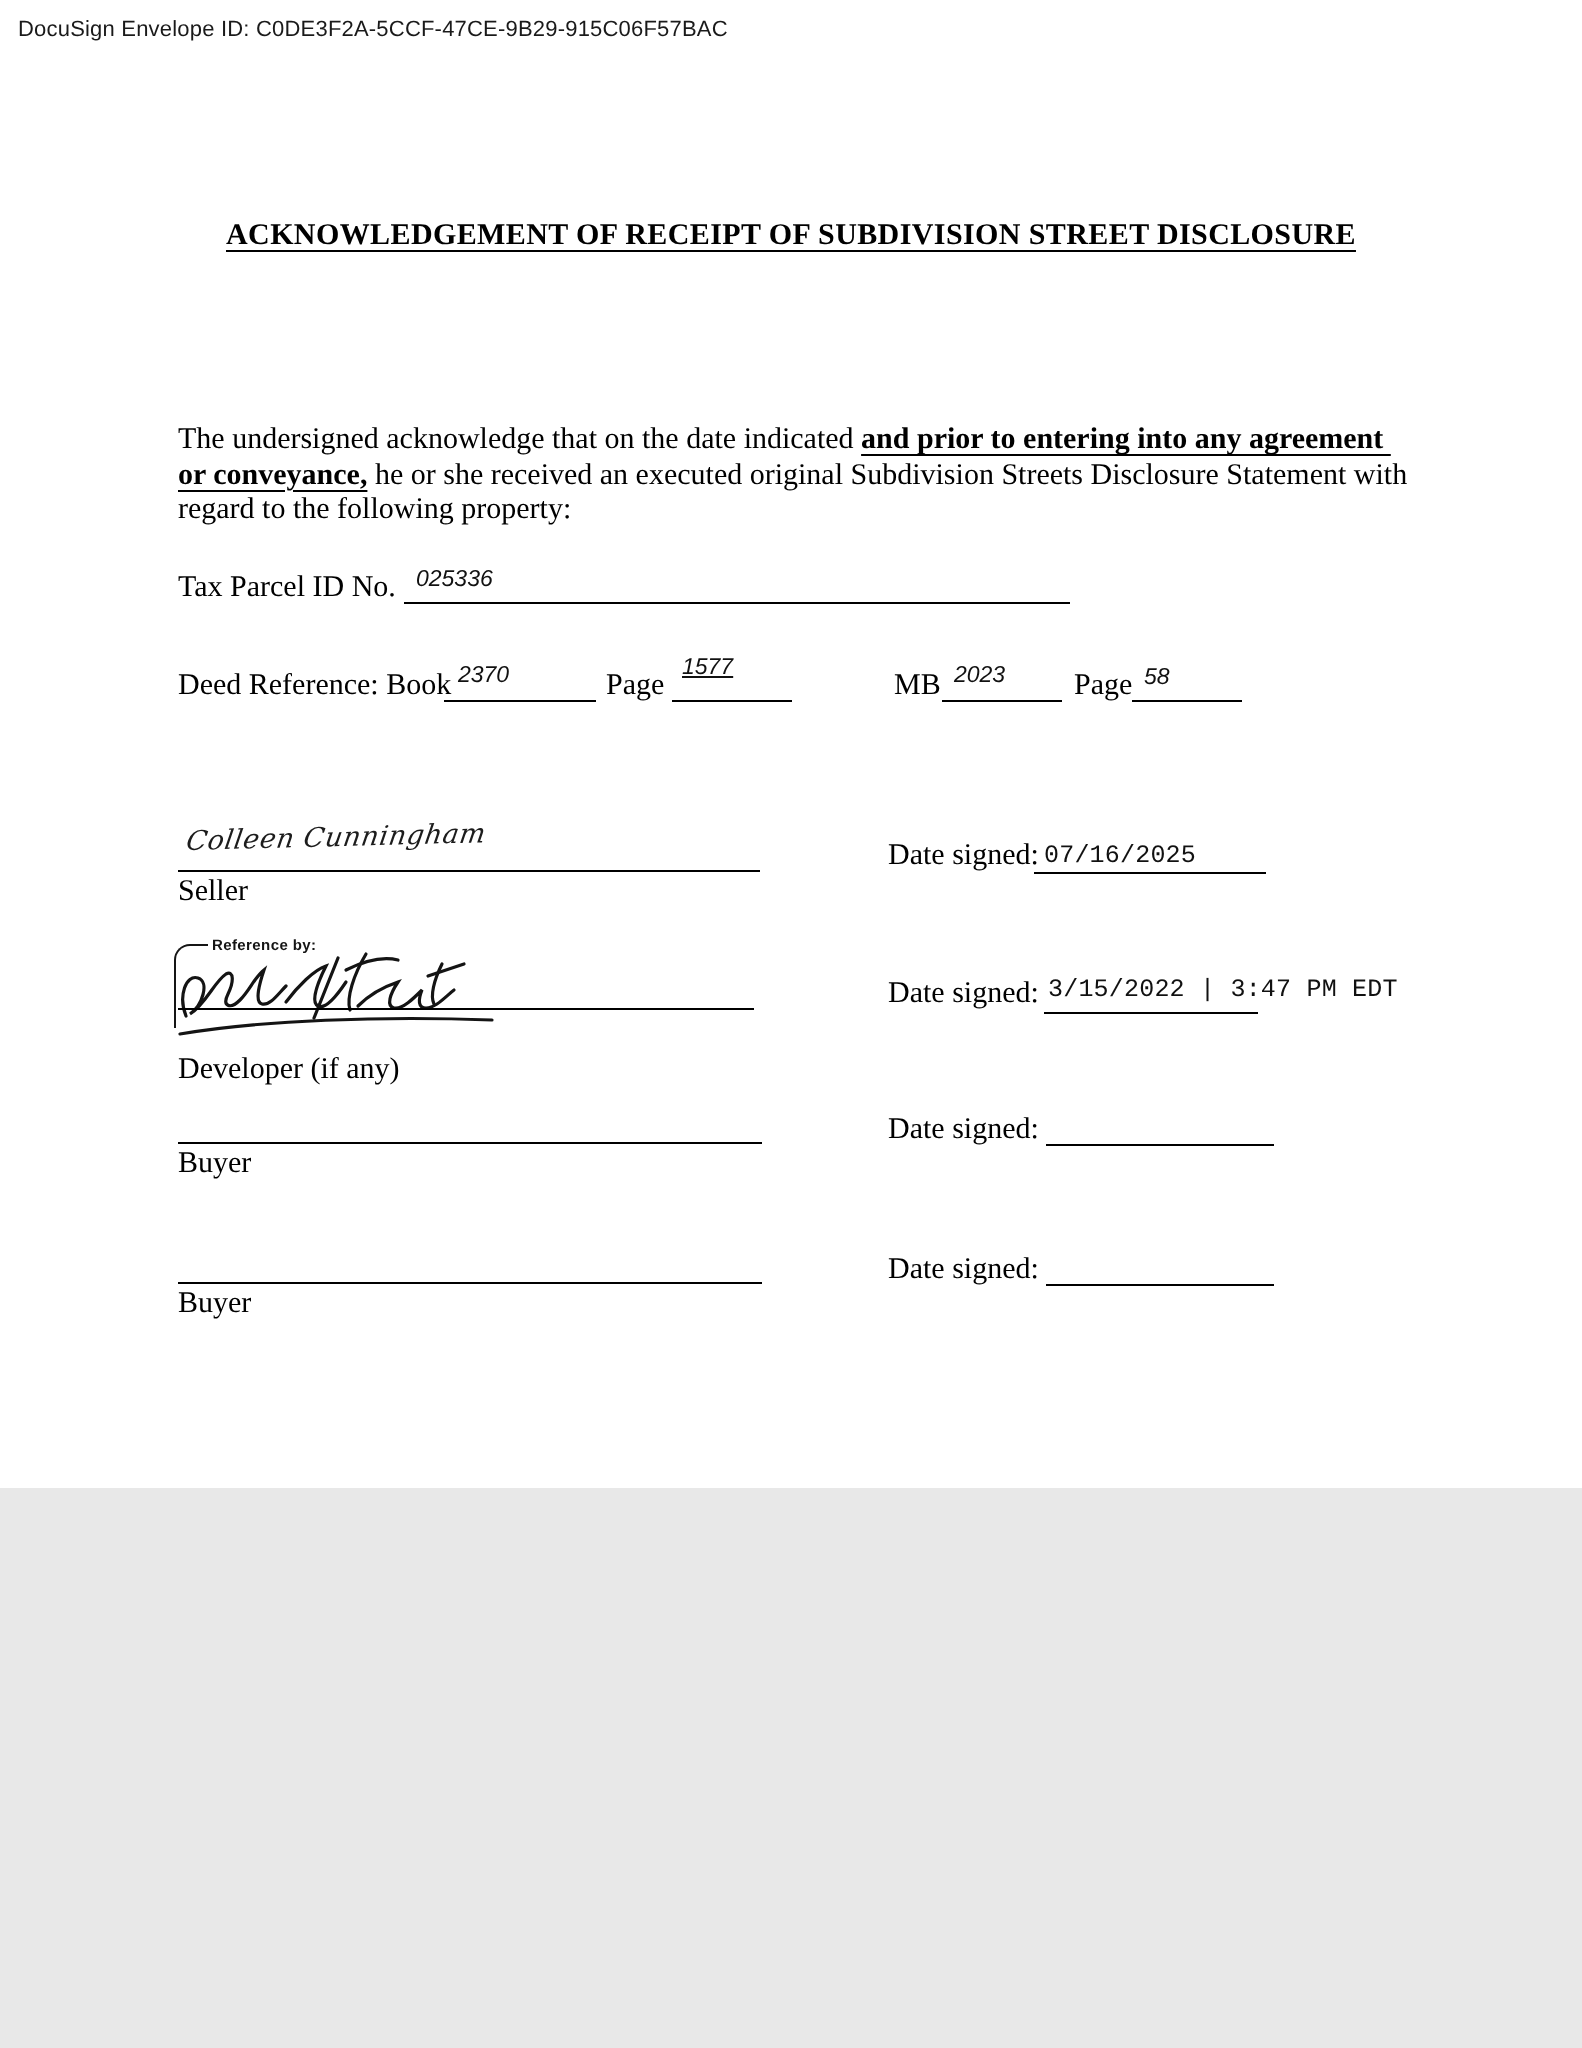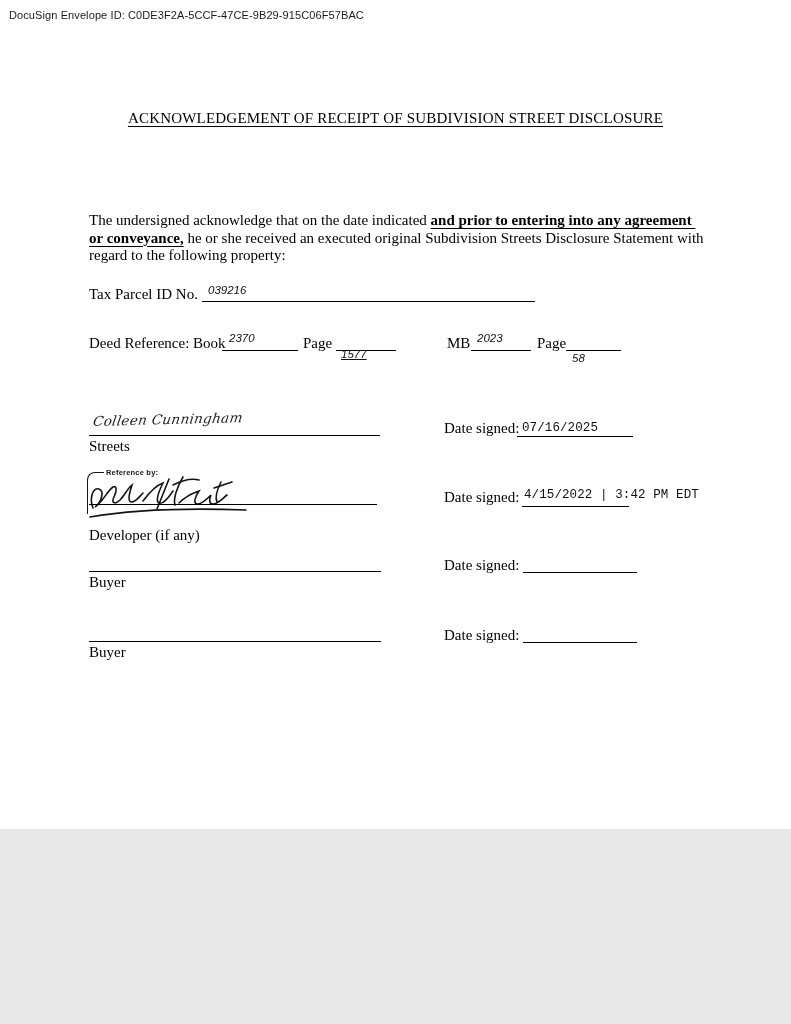--- a/index.html
+++ b/index.html
@@ -1,35 +1,35 @@
 <!DOCTYPE html>
 <html><head>
 <meta charset="utf-8">
 <style>
   html,body{margin:0;padding:0;background:#e8e8e8;}
   .page{
     position:relative;
-    width:791px;height:829px;
+    width:791px;height:744px;
     background:#ffffff;
     margin:0 auto;
     overflow:hidden;
     font-family:"Liberation Serif", serif;
     color:#000;
   }
   .abs{position:absolute;}
   .env-id{
     left:9px;top:9px;
     font-family:"Liberation Sans", sans-serif;
     font-size:11px;color:#1a1a1a;
     letter-spacing:0.1px;
   }
   .title{
     left:0;top:109px;width:100%;
     text-align:center;
-    font-weight:normal;font-size:15px;
+    font-weight:bold;font-size:15px;
     line-height:19.5px;
     letter-spacing:0.2px;
   }
   .title .u{text-decoration:underline;text-decoration-thickness:1.2px;text-underline-offset:2.5px;}
   .para{
     left:89px;top:196px;
     font-size:15px;line-height:17.6px;margin-top:16px;
   }
   .para span,.para u{white-space:pre;}
   .para u{text-decoration-thickness:1.3px;text-underline-offset:2.5px;}
@@ -78,38 +78,38 @@
   </div>
 
   <div class="abs para">
     <span>The undersigned acknowledge that on the date indicated </span><b><u>and prior to entering into any agreement </u></b><br>
     <b><u>or conveyance,</u></b><span> he or she received an executed original Subdivision Streets Disclosure Statement with</span><br>
     <span>regard to the following property:</span>
   </div>
 
   <div class="abs label" style="left:89px;top:286px;text-align:right;">Tax Parcel ID No.</div>
   <div class="line" style="left:202px;top:301px;width:333px;"></div>
-  <div class="abs fill" style="left:208px;top:284px;">039216</div>
+  <div class="abs fill" style="left:208px;top:284px;">025336</div>
 
   <div class="abs label" style="left:89px;top:335px;">Deed Reference: Book</div>
   <div class="line" style="left:222px;top:350px;width:76px;"></div>
   <div class="abs fill" style="left:229px;top:332px;">2370</div>
   <div class="abs label" style="left:303px;top:335px;">Page</div>
   <div class="line" style="left:336px;top:350px;width:60px;"></div>
-  <div class="abs fill" style="left:341px;top:348px;text-decoration:underline;">1577</div>
+  <div class="abs fill" style="left:341px;top:328px;text-decoration:underline;">1577</div>
   <div class="abs label" style="left:447px;top:335px;">MB</div>
   <div class="line" style="left:471px;top:350px;width:60px;"></div>
   <div class="abs fill" style="left:477px;top:332px;">2023</div>
   <div class="abs label" style="left:537px;top:335px;">Page</div>
   <div class="line" style="left:566px;top:350px;width:55px;"></div>
-  <div class="abs fill" style="left:572px;top:352px;text-align:center;">58</div>
+  <div class="abs fill" style="left:572px;top:333px;text-align:center;">58</div>
 
   <div class="abs script" style="left:92px;top:413px;">Colleen Cunningham</div>
   <div class="line" style="left:89px;top:435px;width:291px;"></div>
-  <div class="abs label" style="left:89px;top:438px;">Streets</div>
+  <div class="abs label" style="left:89px;top:438px;">Seller</div>
   <div class="abs label" style="left:444px;top:420px;">Date signed:</div>
   <div class="line" style="left:517px;top:436px;width:116px;"></div>
   <div class="abs mono" style="left:522px;top:421px;">07/16/2025</div>
 
   <div class="stamp-bracket"></div>
   <div class="abs stamp-label">Reference by:</div>
   <svg class="abs" style="left:86px;top:472px;" width="182" height="50" viewBox="0 0 182 50">
     <g stroke="#141414" stroke-width="1.6" fill="none" stroke-linecap="round">
       <path d="M7 36 C3 26 7 15 13 17 C19 19 15 31 9 35 C17 30 21 19 27 15 C31 13 31 19 28 25 C25 31 29 33 34 28 C39 23 41 17 46 13 C44 19 41 29 45 30 C49 31 53 25 57 21"></path>
       <path d="M57 29 C63 21 71 13 77 11 C73 19 69 29 73 31 C77 33 83 25 87 19"></path>
@@ -119,21 +119,21 @@
       <path d="M93 31 C99 25 107 21 113 19 C109 25 107 31 111 32 C115 33 121 27 125 23 C123 28 123 32 127 32 C132 32 137 26 141 23"></path>
       <path d="M135 10 C131 18 129 26 131 30"></path>
       <path d="M128 16 L146 10"></path>
       <path d="M4 45 C45 38 105 36 160 38"></path>
     </g>
   </svg>
   <div class="line" style="left:89px;top:504px;width:288px;"></div>
   <div class="abs label" style="left:89px;top:527px;">Developer (if any)</div>
   <div class="abs label" style="left:444px;top:489px;">Date signed:</div>
   <div class="line" style="left:522px;top:506px;width:107px;"></div>
-  <div class="abs mono" style="left:524px;top:488px;">4/15/2022 | 3:42 PM EDT</div>
+  <div class="abs mono" style="left:524px;top:488px;">3/15/2022 | 3:47 PM EDT</div>
 
   <div class="line" style="left:89px;top:571px;width:292px;"></div>
   <div class="abs label" style="left:89px;top:574px;">Buyer</div>
   <div class="abs label" style="left:444px;top:557px;">Date signed:</div>
   <div class="line" style="left:523px;top:572px;width:114px;"></div>
   <div class="abs mono" style="left:524px;top:558px;"></div>
 
   <div class="line" style="left:89px;top:641px;width:292px;"></div>
   <div class="abs label" style="left:89px;top:644px;">Buyer</div>
   <div class="abs label" style="left:444px;top:627px;">Date signed:</div>

